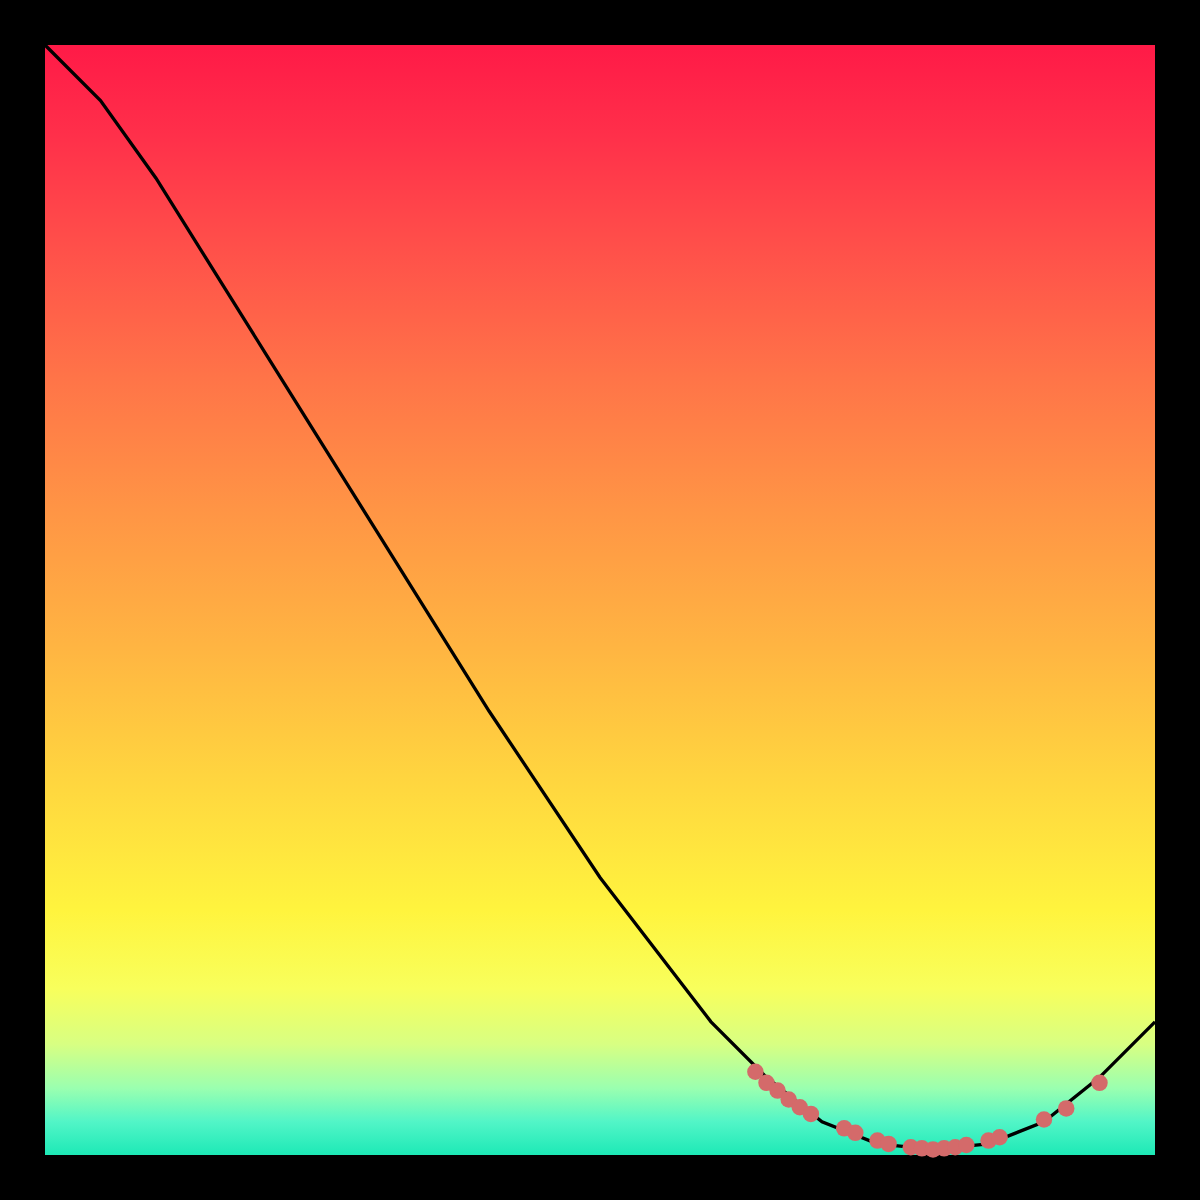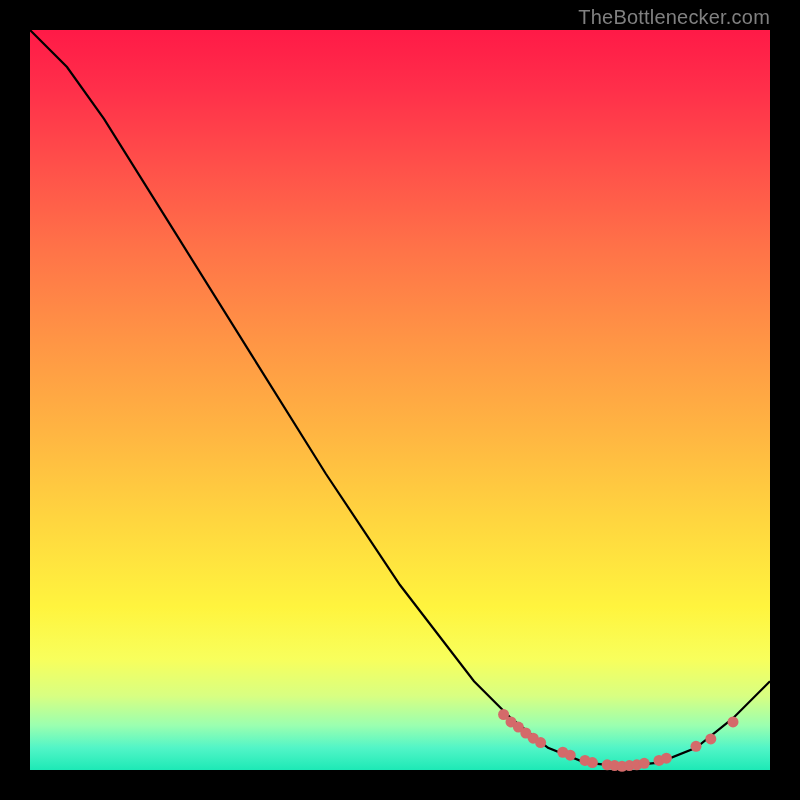--- a/index.html
+++ b/index.html
@@ -54,21 +54,20 @@
     top: 0;
     width: 740px;
     height: 740px;
     overflow: visible;
   }
 </style>
 </head>
 <body>
 
 <div class="chart-container">
-  <div class="attribution">TheBottlenecker.com</div>
   <div class="plot-area">
     <svg class="curve-layer" viewBox="0 0 740 740" preserveAspectRatio="none">
       <path id="main-path" d="M0.00 0.00 L37.00 37.00 L74.00 88.80 L148.00 207.20 L222.00 325.60 L296.00 444.00 L370.00 555.00 L444.00 651.20 L481.00 688.20 L518.00 717.80 L555.00 732.60 L592.00 736.30 L629.00 732.60 L666.00 717.80 L703.00 688.20 L740.00 651.20 " fill="none" stroke="#000000" stroke-width="2.2"></path>
       <g id="marker-group">
           <circle cx="473.60" cy="684.50" r="5.5" fill="#d46a6a"></circle>
           <circle cx="481.00" cy="691.90" r="5.5" fill="#d46a6a"></circle>
           <circle cx="488.40" cy="697.08" r="5.5" fill="#d46a6a"></circle>
           <circle cx="495.80" cy="703.00" r="5.5" fill="#d46a6a"></circle>
           <circle cx="503.20" cy="708.18" r="5.5" fill="#d46a6a"></circle>
           <circle cx="510.60" cy="712.62" r="5.5" fill="#d46a6a"></circle>

